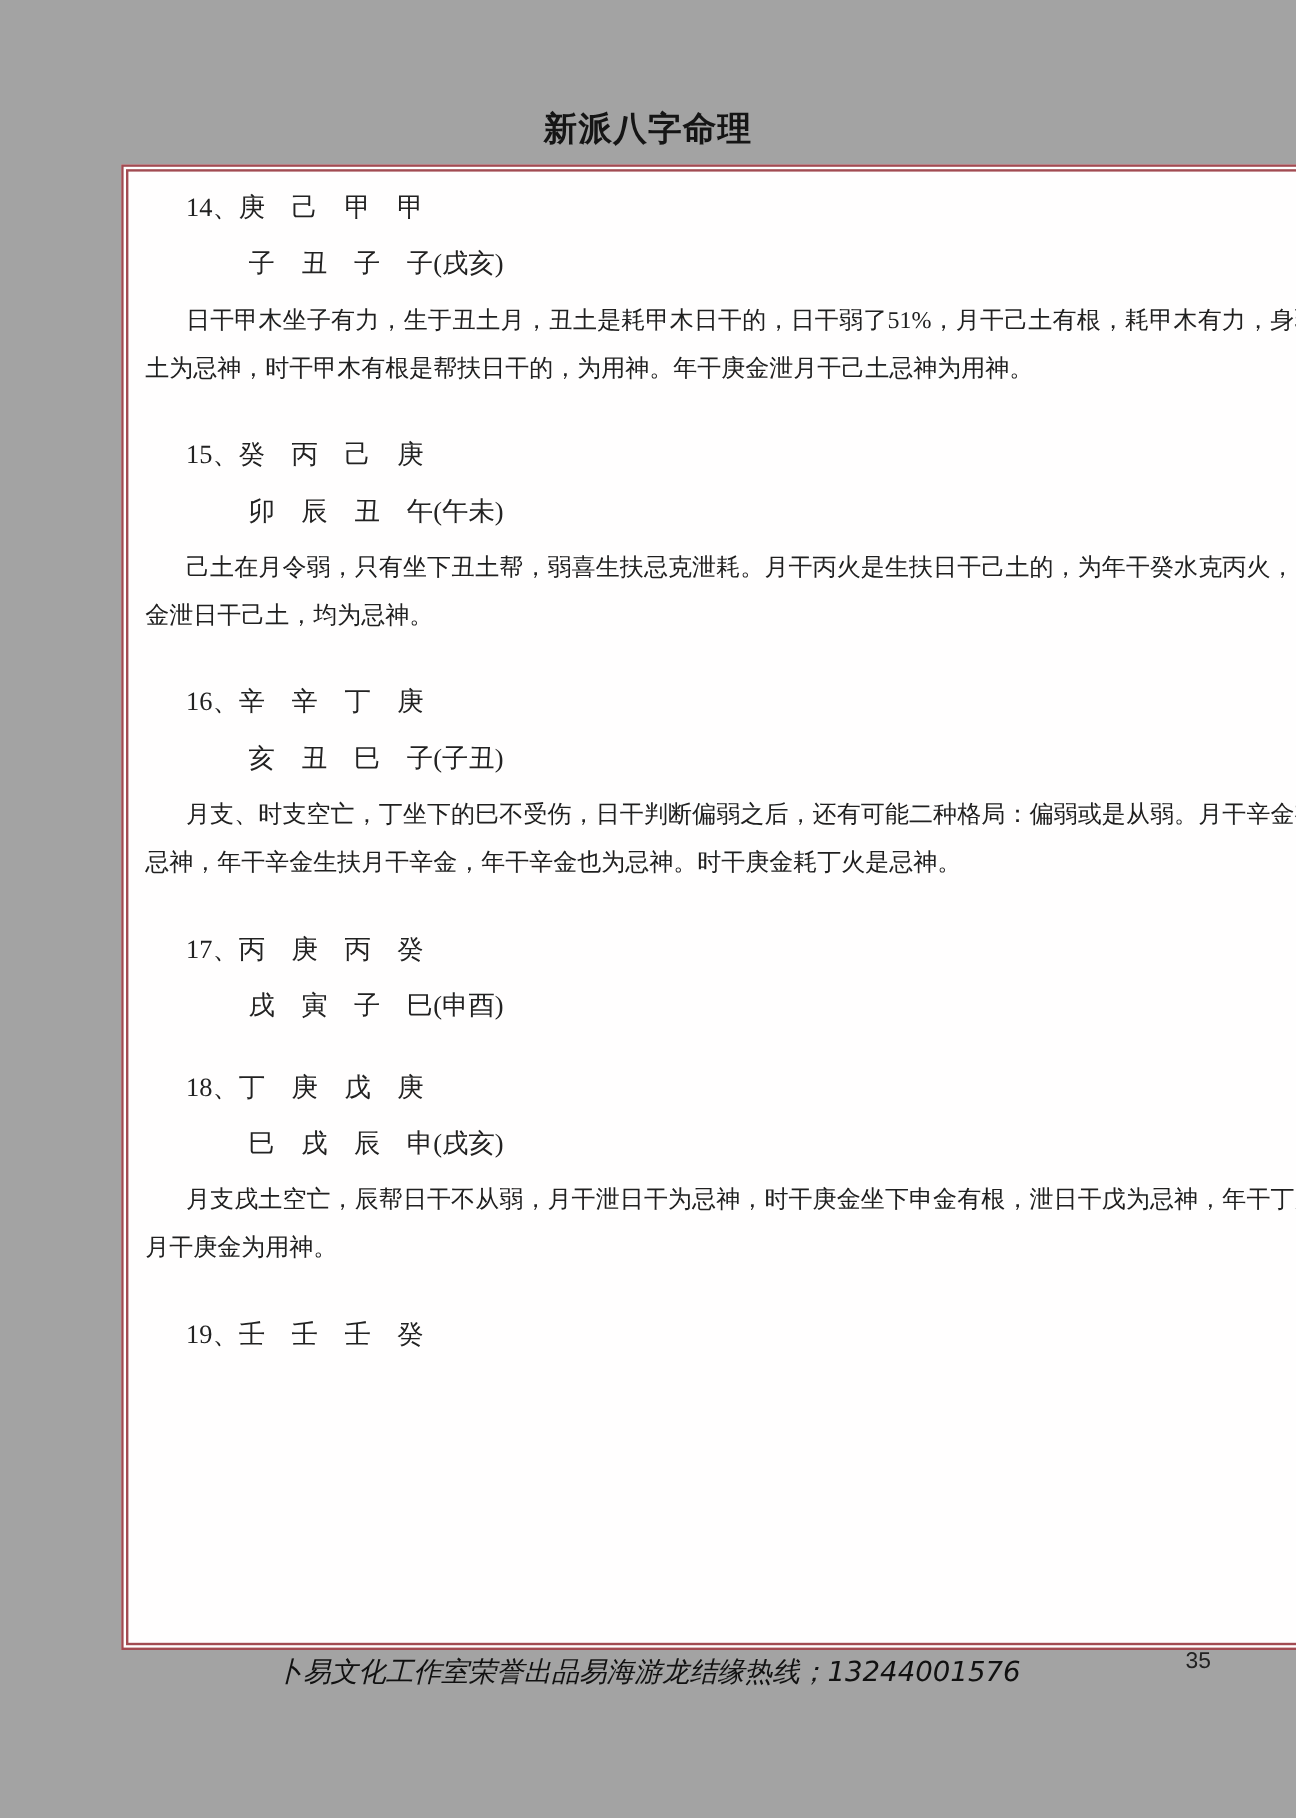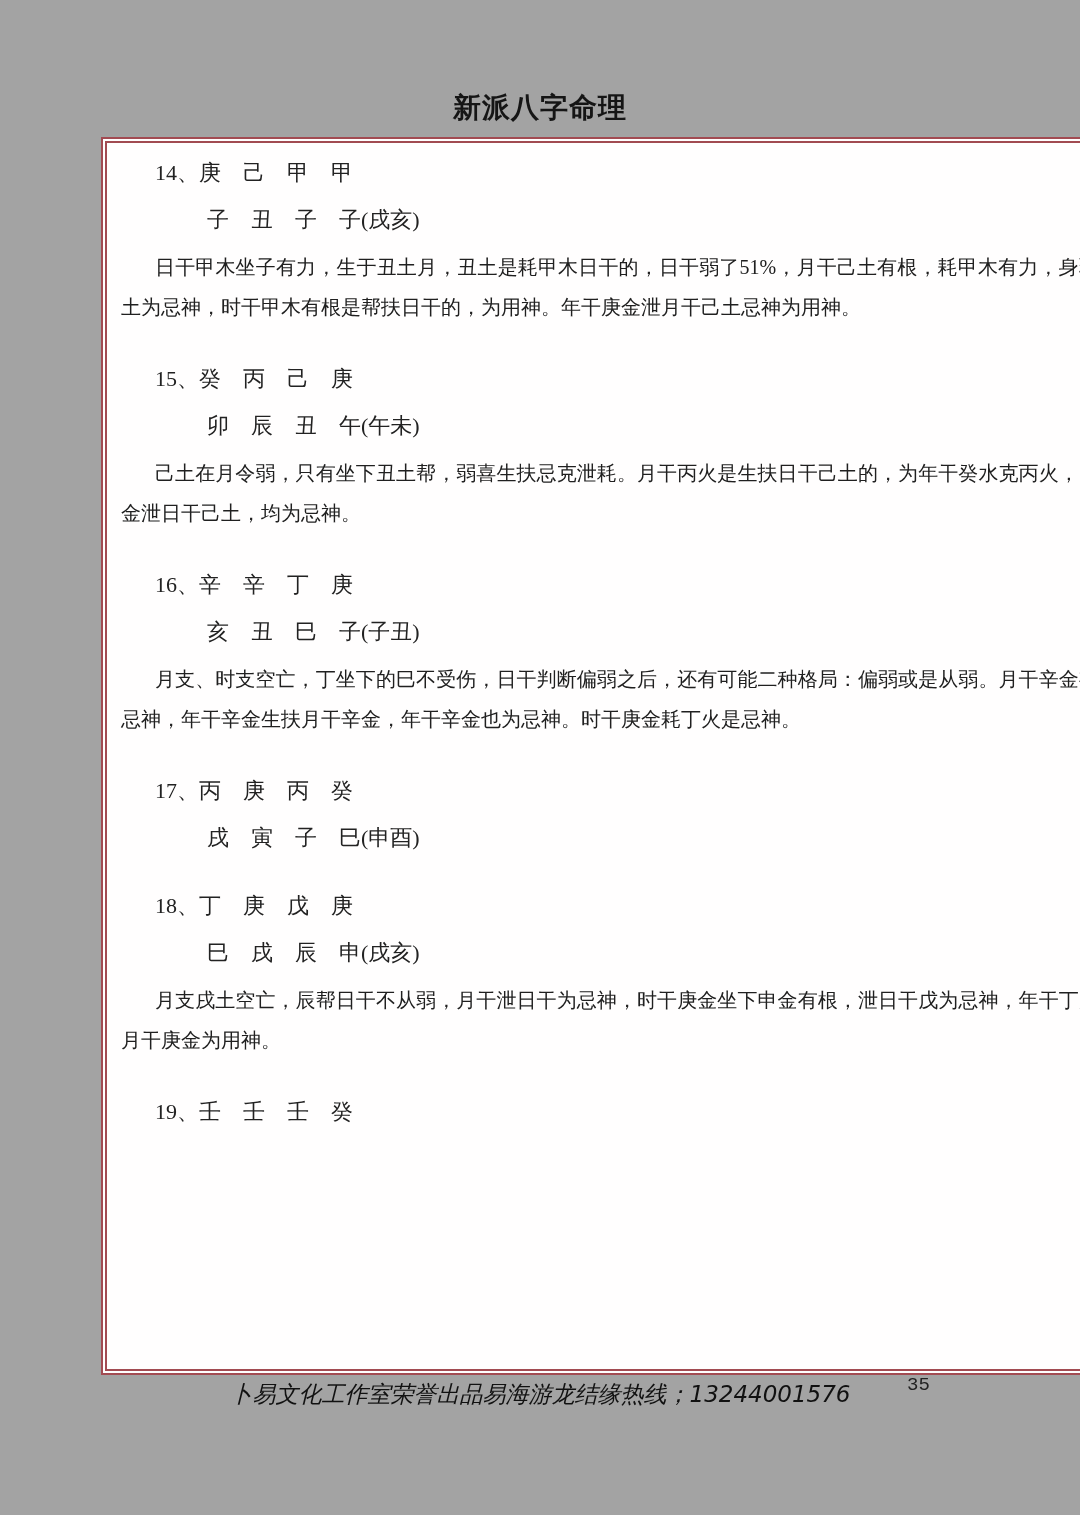--- a/index.html
+++ b/index.html
@@ -74,25 +74,25 @@
     text-align: center;
     font-family: "DejaVu Sans", "Liberation Sans", sans-serif;
     font-size: 23px;
     line-height: 30px;
     color: #111;
     font-style: italic;
   }
   .page-number {
     position: absolute;
     top: 1373px;
-    left: 907px;
+    left: 988px;
     font-size: 19px;
     line-height: 24px;
     color: #222;
-    font-family: Liberation Mono, monospace;
+    font-family: Liberation Sans, sans-serif;
   }
 </style>
 </head>
 <body>
 
 <div class="page">
 
   <h1 class="page-title">新派八字命理</h1>
 
   <div class="content-box" style="border-color: rgb(162, 75, 82);">

